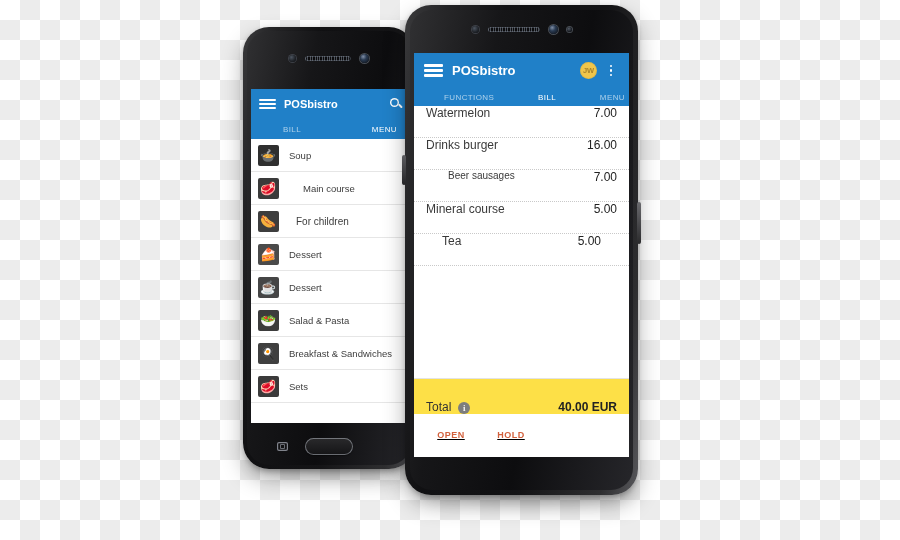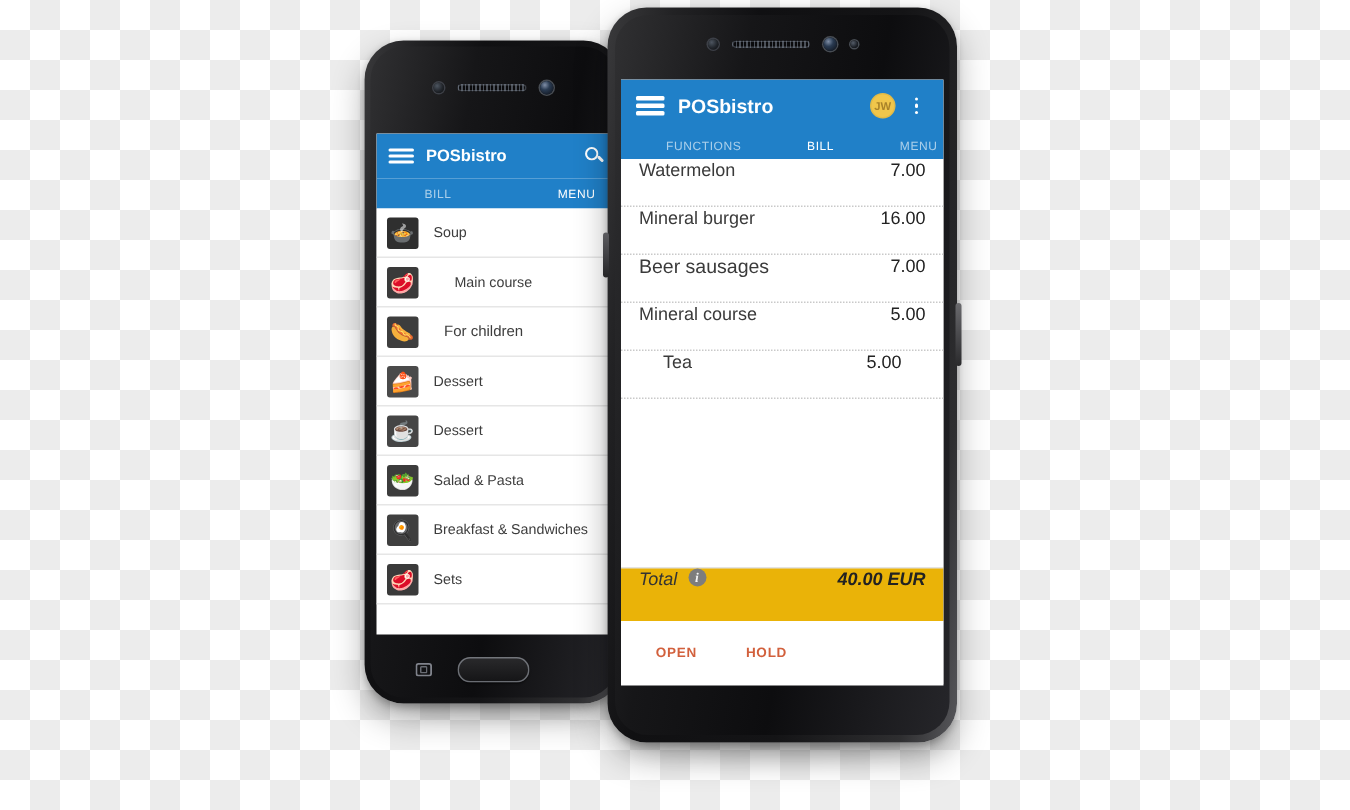--- a/index.html
+++ b/index.html
@@ -80,21 +80,21 @@
   .tab{color:rgba(255,255,255,0.62);font-weight:normal;letter-spacing:0.4px;white-space:nowrap;margin-left:26px;}
   .tab.active{color:#ffffff;}
 
   
   .bill-list{background:#fff;}
   .bill-row{display:flex;align-items:flex-start;justify-content:space-between;
     border-bottom:1px dotted #c9c9c9;box-sizing:border-box;}
   .bill-name{color:#3a3a3a;}
   .bill-price{color:#222;}
   .bill-fill{background:#fff;}
-  .total-row{background:#eab308;display:flex;align-items:flex-start;box-sizing:border-box;border-top:1px solid #e3e3e3;font-style:italic;}
+  .total-row{background:#fde047;display:flex;align-items:flex-end;box-sizing:border-box;border-top:1px solid #e3e3e3;}
   .total-lbl{color:#333;}
   .info-ic{border-radius:50%;background:#7d7d7d;color:#f4f4f4;
     display:inline-flex;align-items:center;justify-content:center;font-weight:bold;font-family:"Liberation Serif",serif;}
   .total-val{color:#222;font-weight:bold;margin-left:auto;}
   .actions{background:#fff;display:flex;align-items:center;box-sizing:border-box;}
   .act-txt{color:#d2603c;font-weight:bold;letter-spacing:0.5px;text-align:center;}
   .act-pay{background:#d2603c;color:#fff;font-weight:bold;letter-spacing:0.6px;
     display:flex;align-items:center;justify-content:center;border-radius:1px;}
 
   
@@ -228,45 +228,45 @@
         <span class="spacer"></span>
         <span class="tab" style="font-size:8px;">MENU</span>
       </div>
 
       <div class="bill-list" id="front-bill-list">
           <div class="bill-row" style="height: 32px; padding: 0px 12px;">
             <span class="bill-name" style="font-size: 12px;">Watermelon</span>
             <span class="bill-price" style="font-size: 12px;">7.00</span>
           </div>
           <div class="bill-row" style="height: 32px; padding: 0px 12px;">
-            <span class="bill-name" style="font-size: 12px;">Mineral burger</span>
+            <span class="bill-name" style="font-size: 12px;">Drinks burger</span>
             <span class="bill-price" style="font-size: 12px;">16.00</span>
           </div>
           <div class="bill-row" style="height: 32px; padding: 0px 12px;">
-            <span class="bill-name" style="font-size: 13px;">Beer sausages</span>
+            <span class="bill-name" style="font-size: 10px; margin-left: 22px;">Beer sausages</span>
             <span class="bill-price" style="font-size: 12px;">7.00</span>
           </div>
           <div class="bill-row" style="height: 32px; padding: 0px 12px;">
             <span class="bill-name" style="font-size: 12px;">Mineral course</span>
             <span class="bill-price" style="font-size: 12px;">5.00</span>
           </div>
           <div class="bill-row" style="height: 32px; padding: 0px 28px;">
             <span class="bill-name" style="font-size: 12px;">Tea</span>
             <span class="bill-price" style="font-size: 12px;">5.00</span>
           </div>
         </div>
       <div class="bill-fill" style="height:112px;"></div>
 
       <div class="total-row" style="height:36px;padding:0 12px;">
         <span style="font-size:12px;" class="total-lbl">Total</span>
         <span class="info-ic" style="width:12px;height:12px;font-size:9px;margin-left:7px;">i</span>
         <span class="total-val" style="font-size:12px;">40.00 EUR</span>
       </div>
 
-      <div class="actions" style="height:42px;padding:0 10px;">
+      <div class="actions" style="height:42px;padding:0 10px;text-decoration:underline;">
         <span class="act-txt" style="font-size:9px;width:54px;">OPEN</span>
         <span class="act-txt" style="font-size:9px;width:54px;margin-left:6px;">HOLD</span>
         <span class="spacer"></span>
       </div>
     </div>
   </div>
 
 </div>
 
 </body></html>

